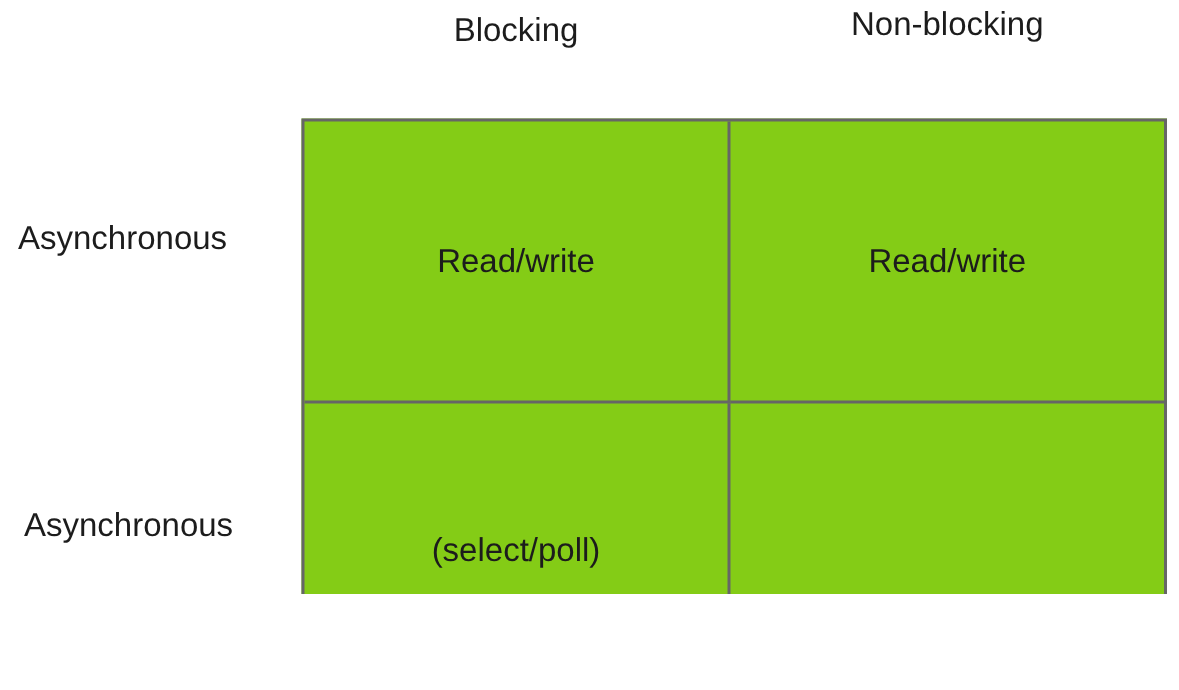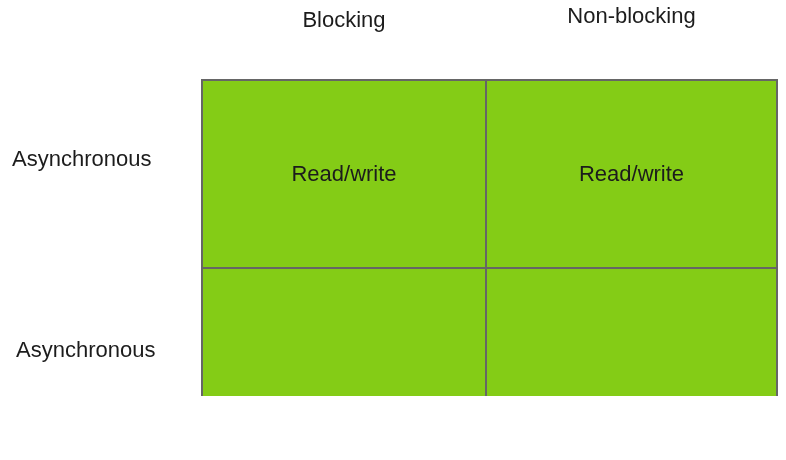--- a/index.html
+++ b/index.html
@@ -78,17 +78,18 @@
     <div class="cell b-right b-bottom">
       <span class="cell-line">Read/write</span>
 
     </div>
 
     <div class="cell b-bottom">
       <span class="cell-line">Read/write</span>
     </div>
 
     <div class="cell b-right">
+      <span class="cell-line">(select/poll)</span>
     </div>
 
 
   </div>
 </div>
 
 </body></html>

